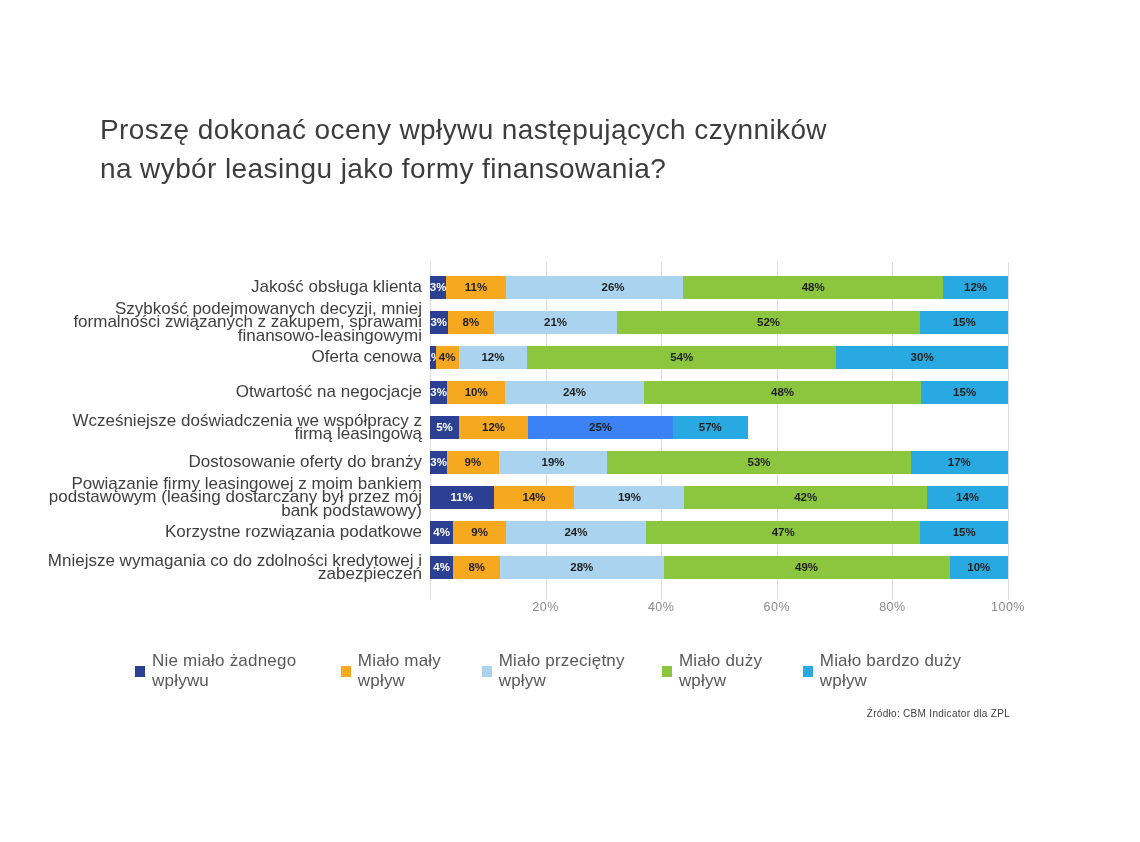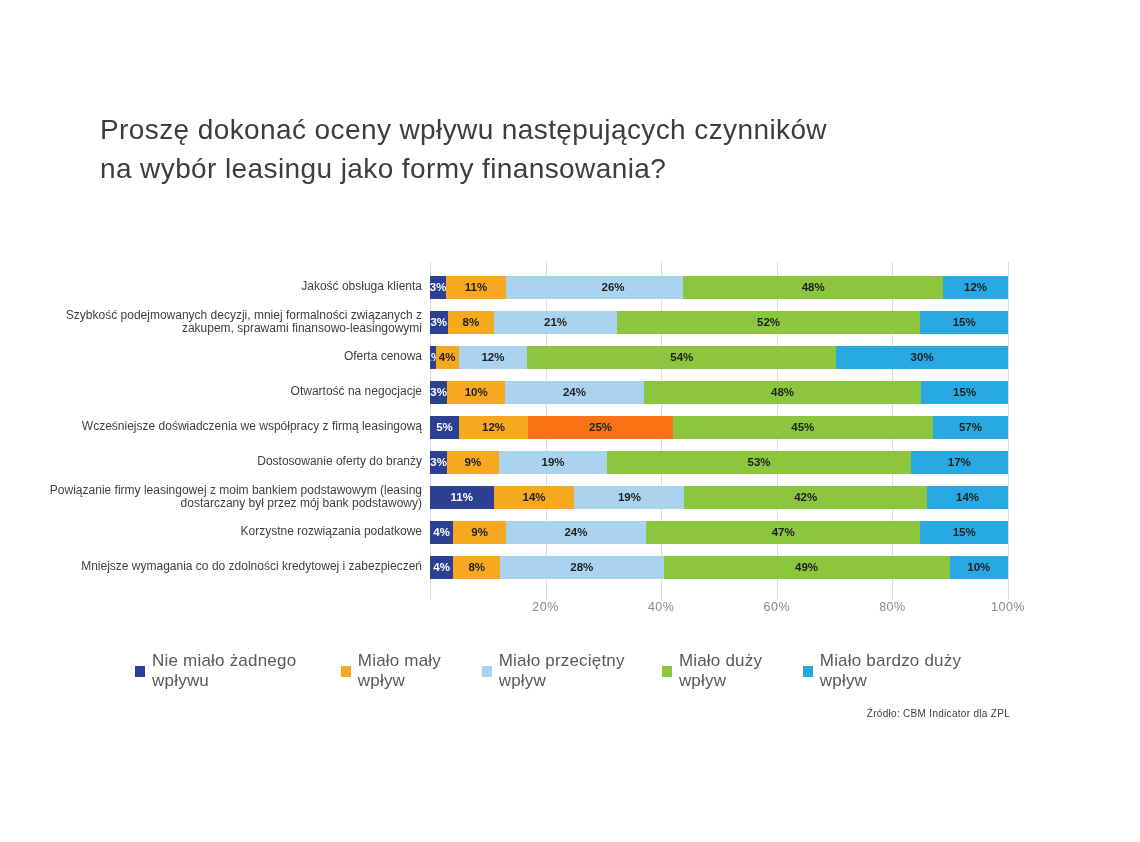--- a/index.html
+++ b/index.html
@@ -17,21 +17,21 @@
   .gridline { position:absolute; top:0; bottom:0; width:1px; background:#dcdcdc; }
   .tickmark { position:absolute; top:100%; height:8px; width:1px; background:#dcdcdc; }
   
   .rows {
     position:absolute; left:40px; top:262px; width:968px; height:330px;
     display:flex; flex-direction:column; justify-content:center; gap:12px;
   }
   .row { display:flex; align-items:center; height:23px; }
   .row-label {
     width:382px; margin-right:8px; text-align:right;
-    font-size:12px; line-height:13.5px; color:#3f3f3f;
+    font-size:17px; line-height:13.5px; color:#3f3f3f;
   }
   .bar { width:578px; height:23px; display:flex; }
   .seg {
     height:100%; display:flex; align-items:center; justify-content:center;
     overflow:hidden; white-space:nowrap;
     font-size:11.5px; font-weight:700; color:#1f1f1f;
   }
   
   .xaxis { position:absolute; left:430px; top:600px; width:578px; height:18px; }
   .xaxis .xlab {
@@ -116,22 +116,21 @@
           <div class="seg" style="width: 24%; background: rgb(169, 211, 238); color: rgb(31, 31, 31);">24%</div>
           <div class="seg" style="width: 48%; background: rgb(140, 198, 63); color: rgb(31, 31, 31);">48%</div>
           <div class="seg" style="width: 15%; background: rgb(41, 169, 225); color: rgb(31, 31, 31);">15%</div>
         </div>
       </div>
       <div class="row">
         <div class="row-label">Wcześniejsze doświadczenia we współpracy z firmą leasingową</div>
         <div class="bar">
           <div class="seg" style="width: 5%; background: rgb(43, 64, 147); color: rgb(255, 255, 255);">5%</div>
           <div class="seg" style="width: 12%; background: rgb(246, 168, 31); color: rgb(31, 31, 31);">12%</div>
-          <div class="seg" style="width: 25%; background: #f97316; color: rgb(31, 31, 31);">25%</div>
-          <div class="seg" style="width: 45%; background: rgb(140, 198, 63); color: rgb(31, 31, 31);">45%</div>
+          <div class="seg" style="width: 25%; background: #3b82f6; color: rgb(31, 31, 31);">25%</div>
           <div class="seg" style="width: 13%; background: rgb(41, 169, 225); color: rgb(31, 31, 31);">57%</div>
         </div>
       </div>
       <div class="row">
         <div class="row-label">Dostosowanie oferty do branży</div>
         <div class="bar">
           <div class="seg" style="width: 2.9703%; background: rgb(43, 64, 147); color: rgb(255, 255, 255);">3%</div>
           <div class="seg" style="width: 8.91089%; background: rgb(246, 168, 31); color: rgb(31, 31, 31);">9%</div>
           <div class="seg" style="width: 18.8119%; background: rgb(169, 211, 238); color: rgb(31, 31, 31);">19%</div>
           <div class="seg" style="width: 52.4752%; background: rgb(140, 198, 63); color: rgb(31, 31, 31);">53%</div>

